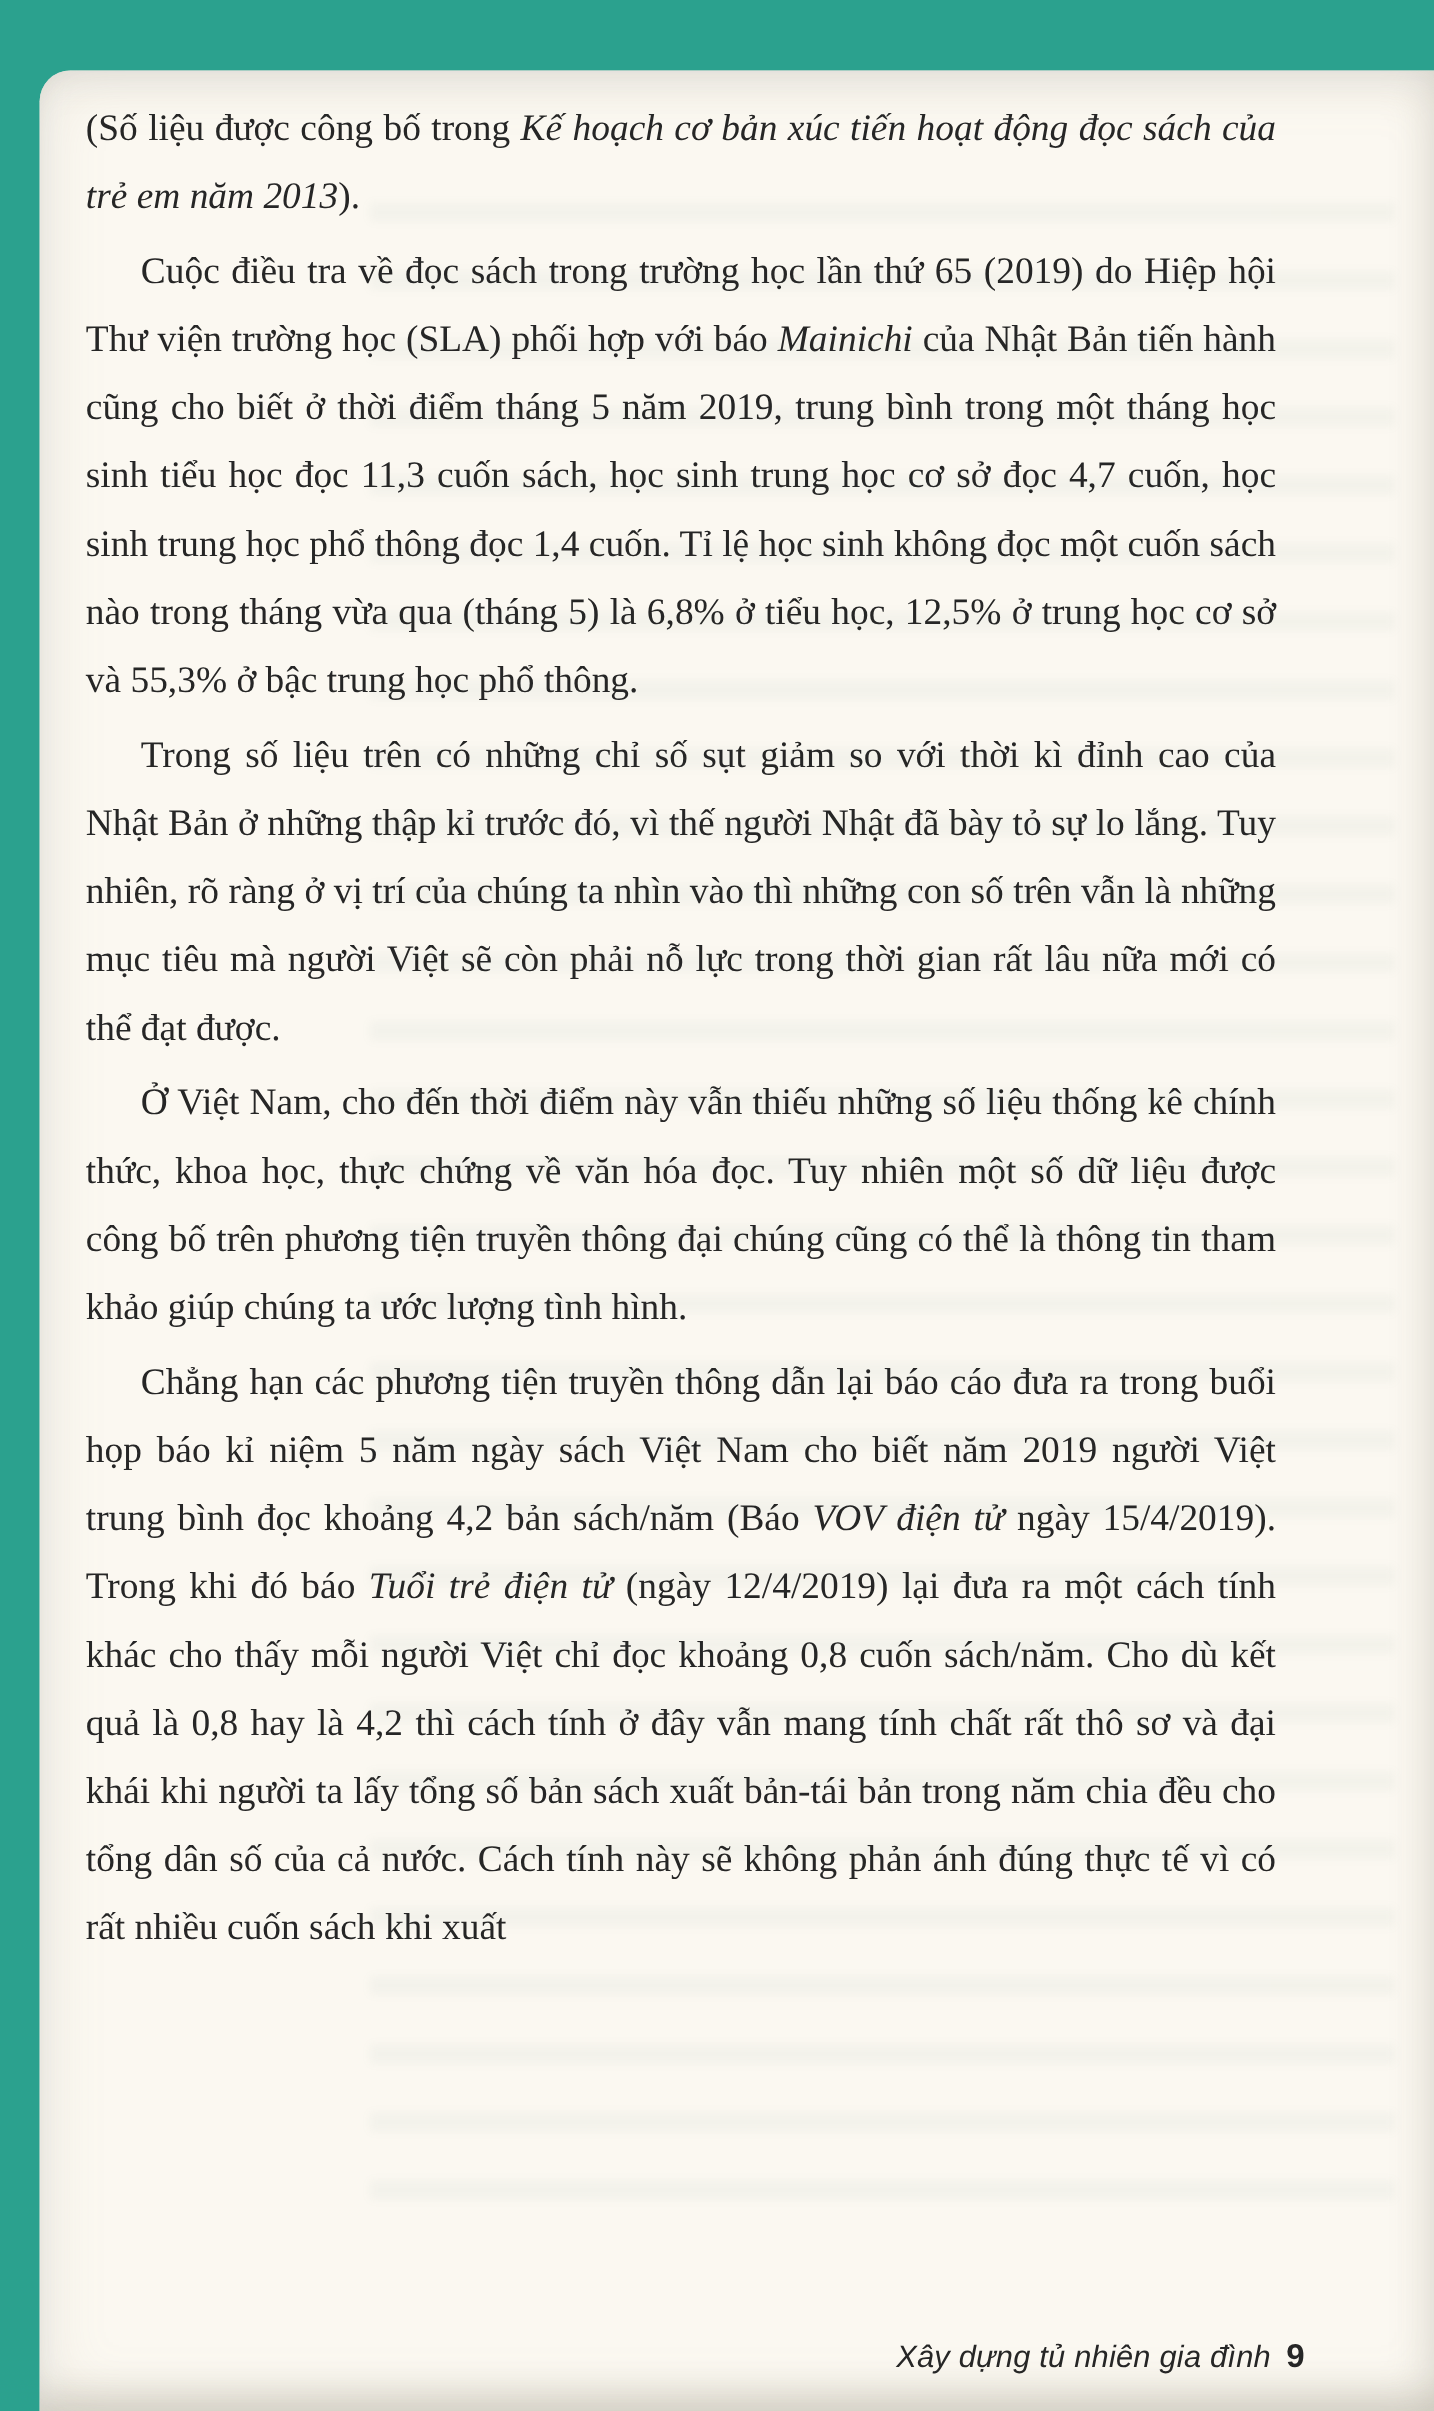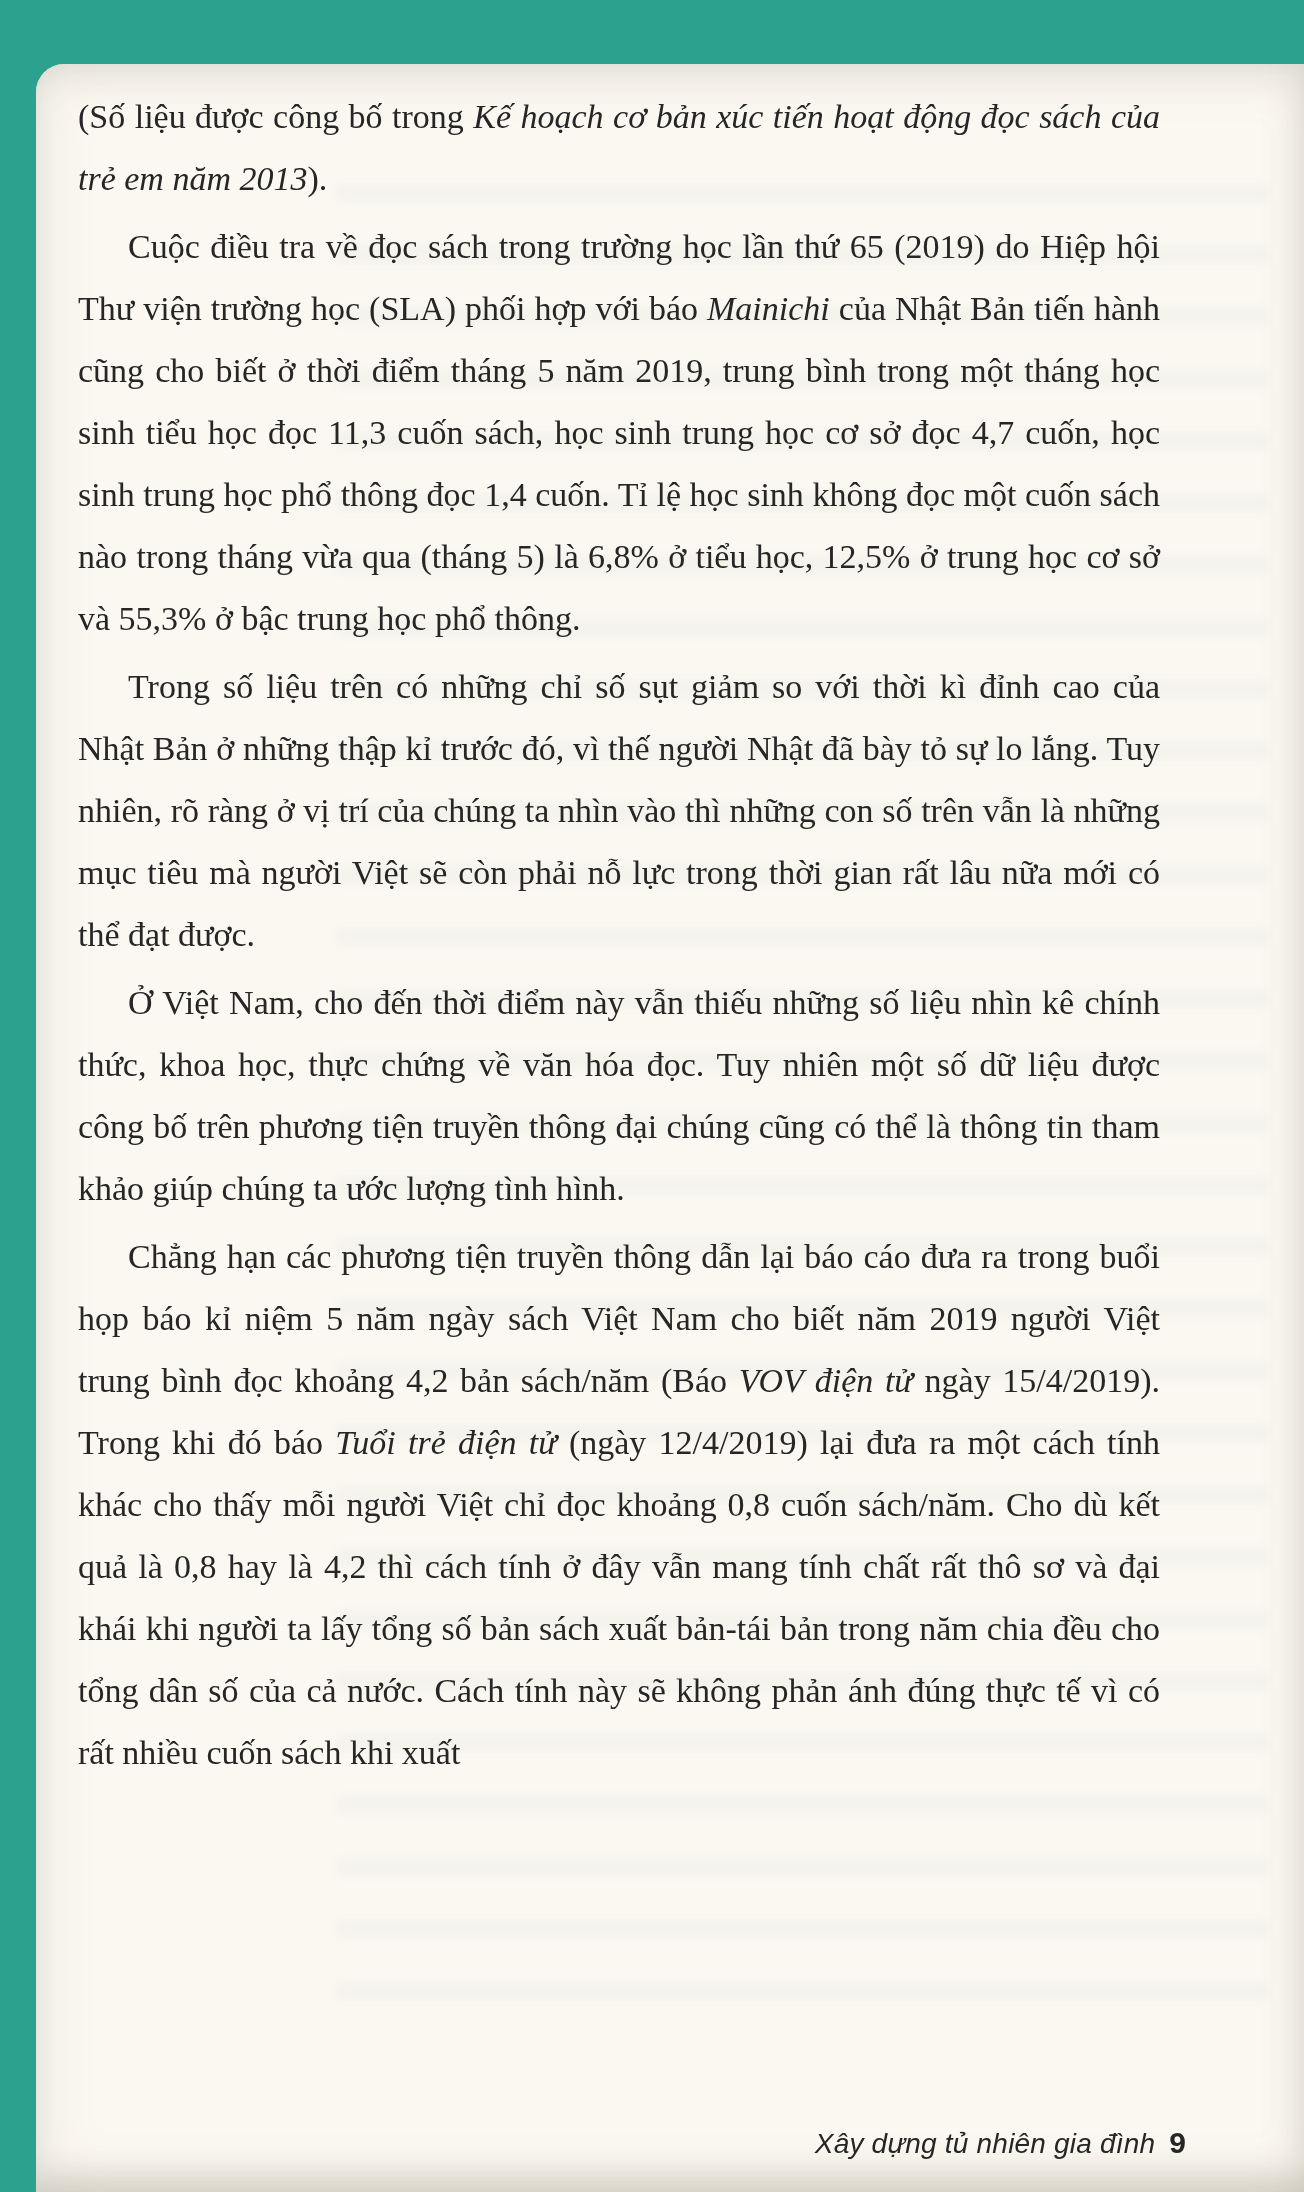--- a/index.html
+++ b/index.html
@@ -87,19 +87,19 @@
 </style>
 </head>
 <body>
 
 <div class="paper">
   <div class="bleed"></div>
   <div class="text-block">
       <p class="para"><span>(Số liệu được công bố trong </span><em>Kế hoạch cơ bản xúc tiến hoạt động đọc sách của trẻ em năm 2013</em><span>).</span></p>
       <p class="para indent"><span>Cuộc điều tra về đọc sách trong trường học lần thứ 65 (2019) do Hiệp hội Thư viện trường học (SLA) phối hợp với báo </span><em>Mainichi</em><span> của Nhật Bản tiến hành cũng cho biết ở thời điểm tháng 5 năm 2019, trung bình trong một tháng học sinh tiểu học đọc 11,3 cuốn sách, học sinh trung học cơ sở đọc 4,7 cuốn, học sinh trung học phổ thông đọc 1,4 cuốn. Tỉ lệ học sinh không đọc một cuốn sách nào trong tháng vừa qua (tháng 5) là 6,8% ở tiểu học, 12,5% ở trung học cơ sở và 55,3% ở bậc trung học phổ thông.</span></p>
       <p class="para indent"><span>Trong số liệu trên có những chỉ số sụt giảm so với thời kì đỉnh cao của Nhật Bản ở những thập kỉ trước đó, vì thế người Nhật đã bày tỏ sự lo lắng. Tuy nhiên, rõ ràng ở vị trí của chúng ta nhìn vào thì những con số trên vẫn là những mục tiêu mà người Việt sẽ còn phải nỗ lực trong thời gian rất lâu nữa mới có thể đạt được.</span></p>
-      <p class="para indent"><span>Ở Việt Nam, cho đến thời điểm này vẫn thiếu những số liệu nhìn kê chính thức, khoa học, thực chứng về văn hóa đọc. Tuy nhiên một số dữ liệu được công bố trên phương tiện truyền thông đại chúng cũng có thể là thông tin tham khảo giúp chúng ta ước lượng tình hình.</span></p>
+      <p class="para indent"><span>Ở Việt Nam, cho đến thời điểm này vẫn thiếu những số liệu thống kê chính thức, khoa học, thực chứng về văn hóa đọc. Tuy nhiên một số dữ liệu được công bố trên phương tiện truyền thông đại chúng cũng có thể là thông tin tham khảo giúp chúng ta ước lượng tình hình.</span></p>
       <p class="para indent"><span>Chẳng hạn các phương tiện truyền thông dẫn lại báo cáo đưa ra trong buổi họp báo kỉ niệm 5 năm ngày sách Việt Nam cho biết năm 2019 người Việt trung bình đọc khoảng 4,2 bản sách/năm (Báo </span><em>VOV điện tử</em><span> ngày 15/4/2019). Trong khi đó báo </span><em>Tuổi trẻ điện tử</em><span> (ngày 12/4/2019) lại đưa ra một cách tính khác cho thấy mỗi người Việt chỉ đọc khoảng 0,8 cuốn sách/năm. Cho dù kết quả là 0,8 hay là 4,2 thì cách tính ở đây vẫn mang tính chất rất thô sơ và đại khái khi người ta lấy tổng số bản sách xuất bản-tái bản trong năm chia đều cho tổng dân số của cả nước. Cách tính này sẽ không phản ánh đúng thực tế vì có rất nhiều cuốn sách khi xuất</span></p>
     </div>
   <div class="footer">
     <span class="running-title">Xây dựng tủ nhiên gia đình</span><span class="page-number">9</span>
   </div>
 </div>
 
 </body></html>

